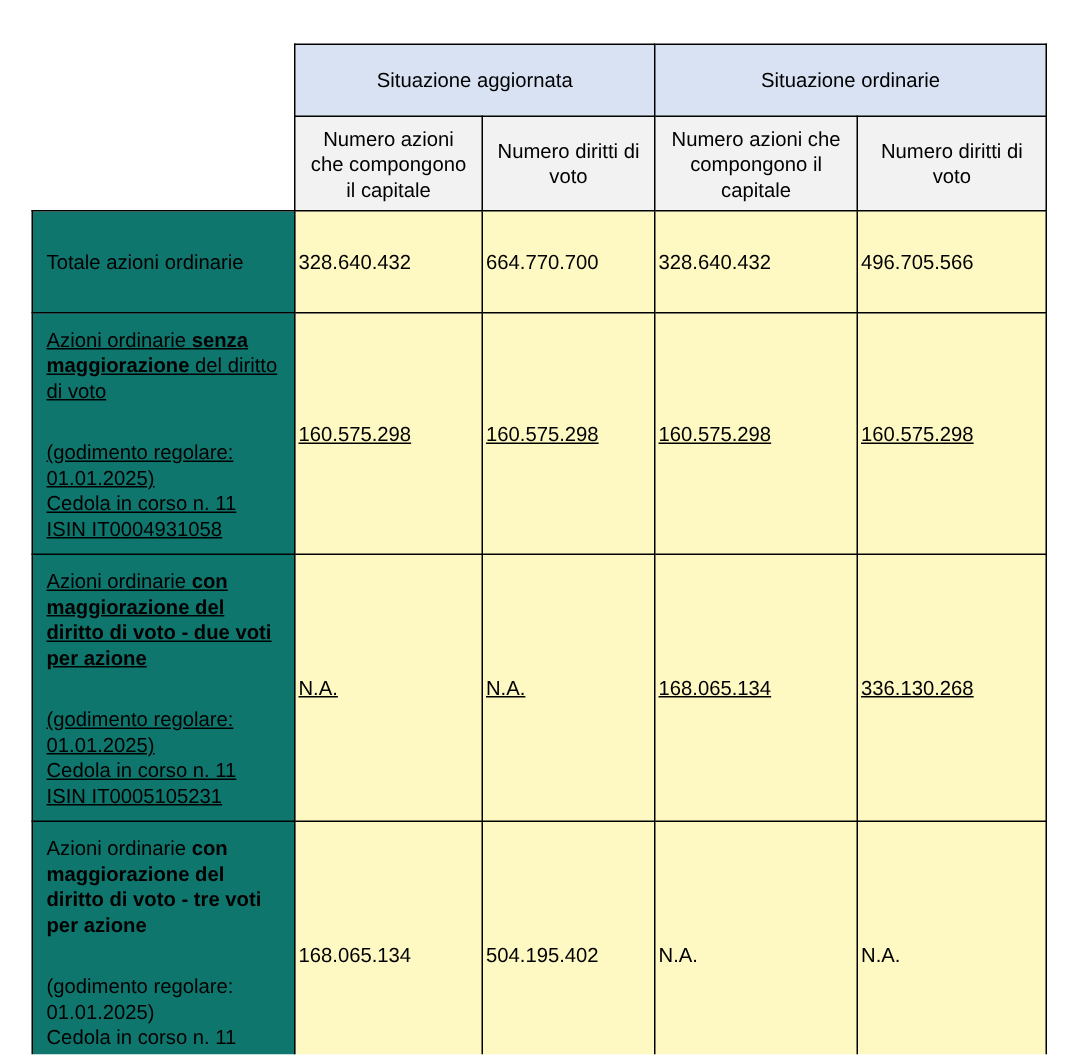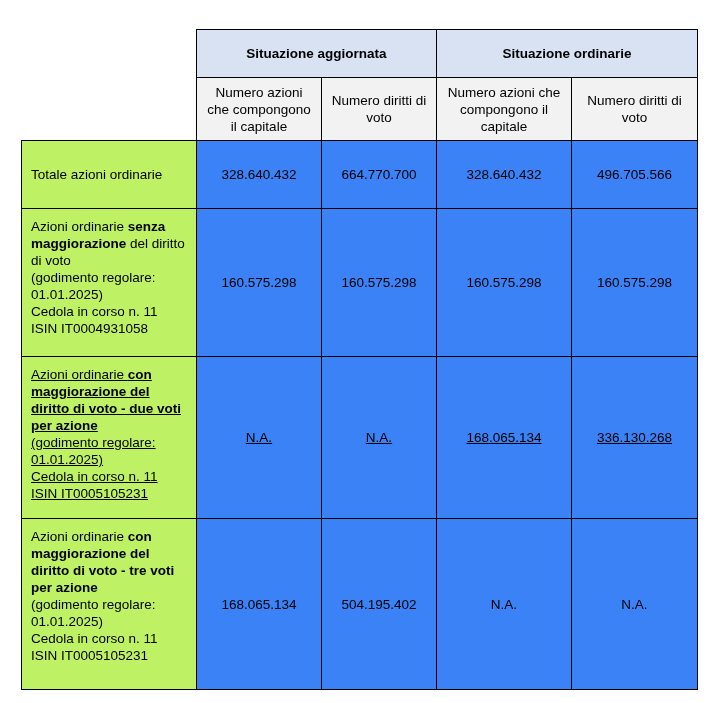--- a/index.html
+++ b/index.html
@@ -20,53 +20,53 @@
     border-collapse: collapse;
     table-layout: fixed;
     font-size: 13.5px;
     line-height: 1.26;
   }
   td, th { border: 1px solid #000; }
   td.blank { border: none; background: #ffffff; }
   tr.h-group { height: 48px; }
   tr.h-sub   { height: 63px; }
   tr.r0 { height: 68px; }
-  tr.r1 { height: 148px; }
+  tr.r1 { height: 148px; text-decoration: underline; }
   tr.r2 { height: 162px; text-decoration: underline; }
   tr.r3 { height: 171px; }
   th.group {
     background: #d9e2f3;
-    font-weight: bold;
+    font-weight: normal;
     text-align: center;
     vertical-align: middle;
     padding: 4px;
   }
   th.sub {
     background: #f2f2f2;
     font-weight: normal;
     text-align: center;
     vertical-align: middle;
     padding: 4px 6px;
   }
   td.label-cell {
-    background: #bef264;
+    background: #0f766e;
     text-align: left;
     vertical-align: middle;
     padding: 8px 8px 8px 9px;
   }
   td.label-cell.v-top { vertical-align: top; padding-top: 9px; }
   .label-title strong { font-weight: bold; }
   .label-notes {
-    margin-top: 0;
+    margin-top: 24px;
     white-space: pre-line;
   }
   .label-notes:empty { display: none; }
   td.val {
-    background: #3b82f6;
-    text-align: center;
+    background: #fef9c3;
+    text-align: left;
     vertical-align: middle;
     padding: 2px;
   }
 </style>
 </head>
 <body>
 
 <div class="page">
   <table class="shares-table">
     <colgroup>

